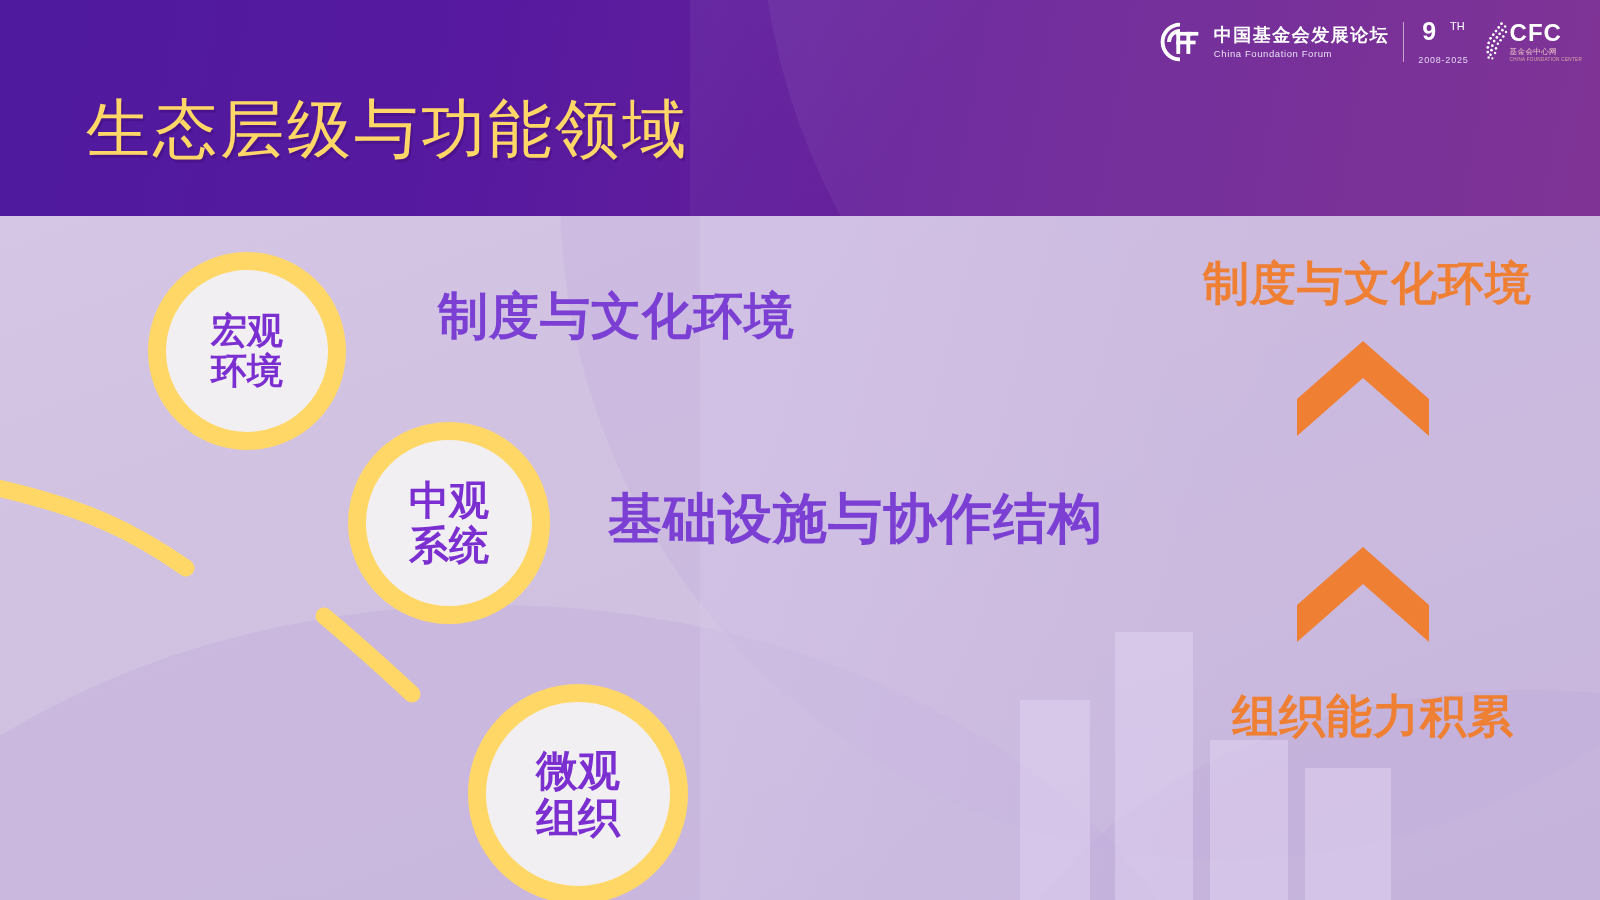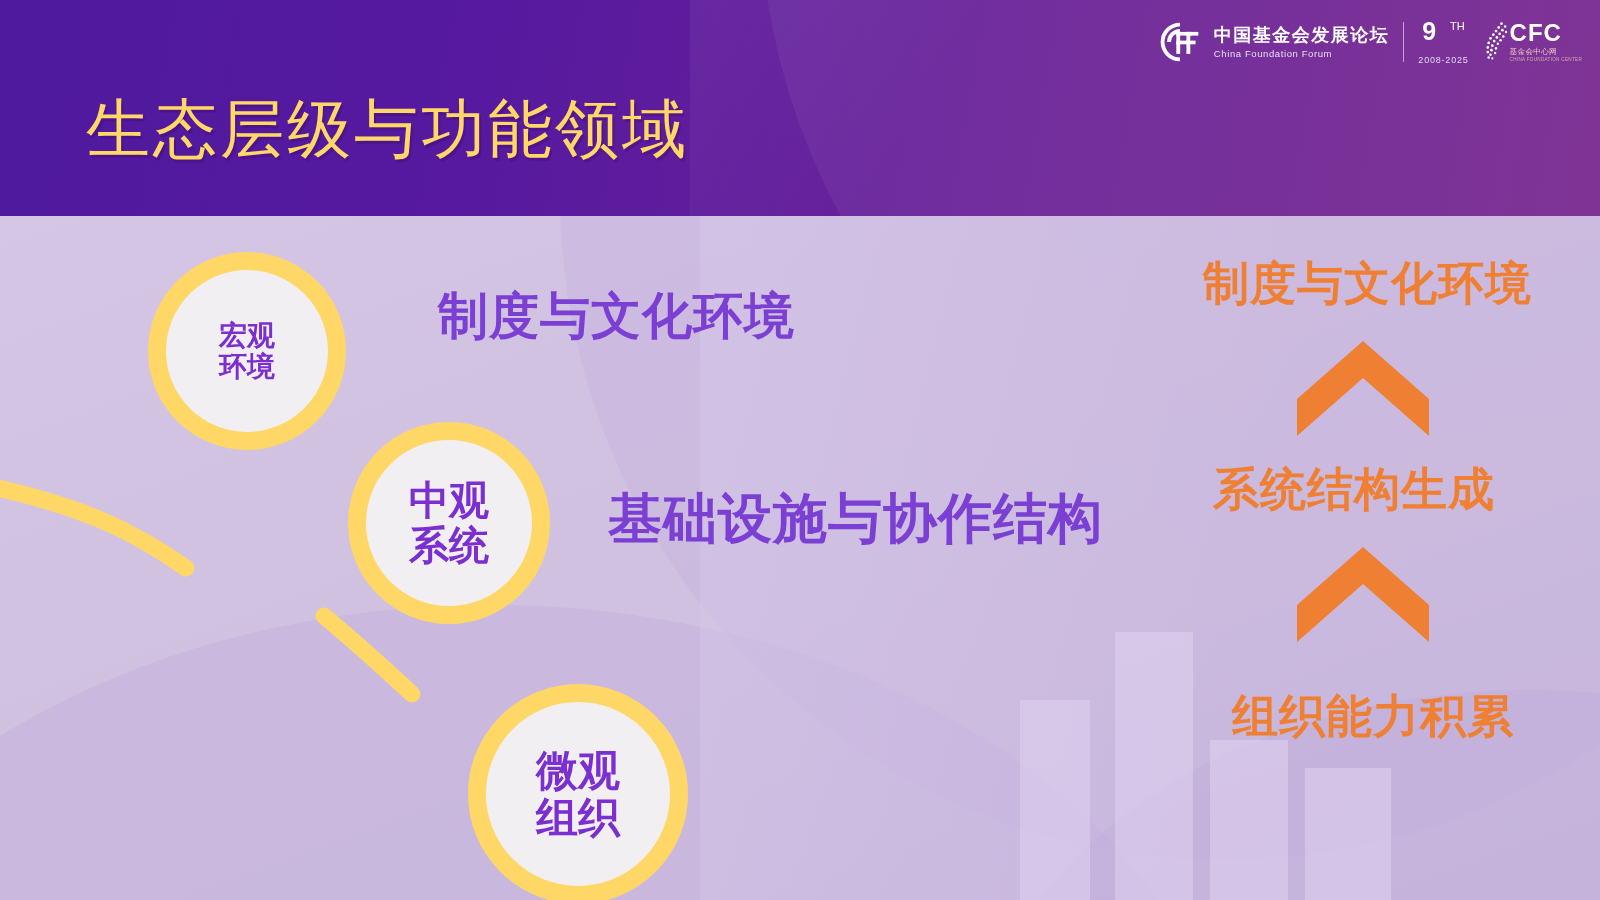--- a/index.html
+++ b/index.html
@@ -112,21 +112,21 @@
     border-radius:50%;
     background:#f2eff2;
     border:18px solid #ffd766;
     display:flex; flex-direction:column;
     align-items:center; justify-content:center;
     color:#7b2fd0; font-weight:bold;
     line-height:1.12;
     text-align:center;
   }
   .node span { display:block; }
-  .node-macro { left:148px; top:252px; width:198px; height:198px; font-size:28px; }
+  .node-macro { left:148px; top:252px; width:198px; height:198px; font-size:36px; }
   .node-meso  { left:348px; top:422px; width:202px; height:202px; font-size:40px; }
   .node-micro { left:468px; top:684px; width:220px; height:220px; font-size:42px; }
 
   
   .mid-label {
     position:absolute;
     color:#7b3fd4; font-weight:bold;
     white-space:nowrap;
     letter-spacing:1px;
   }
@@ -261,21 +261,20 @@
 
   <div class="node node-micro">
     <span>微观</span>
     <span>组织</span>
   </div>
 
   <div class="mid-label mid-1">制度与文化环境</div>
   <div class="mid-label mid-2">基础设施与协作结构</div>
 
   <div class="out-label out-1">制度与文化环境</div>
-  <div class="out-label out-2">系统结构生成</div>
   <div class="out-label out-3">组织能力积累</div>
 
   <svg class="chev chev-1" viewBox="0 0 132 95">
     <polygon points="66,0 132,58 132,95 66,37 0,95 0,58" fill="#ef8033"></polygon>
   </svg>
   <svg class="chev chev-2" viewBox="0 0 132 95">
     <polygon points="66,0 132,58 132,95 66,37 0,95 0,58" fill="#ef8033"></polygon>
   </svg>
 
 </div>

